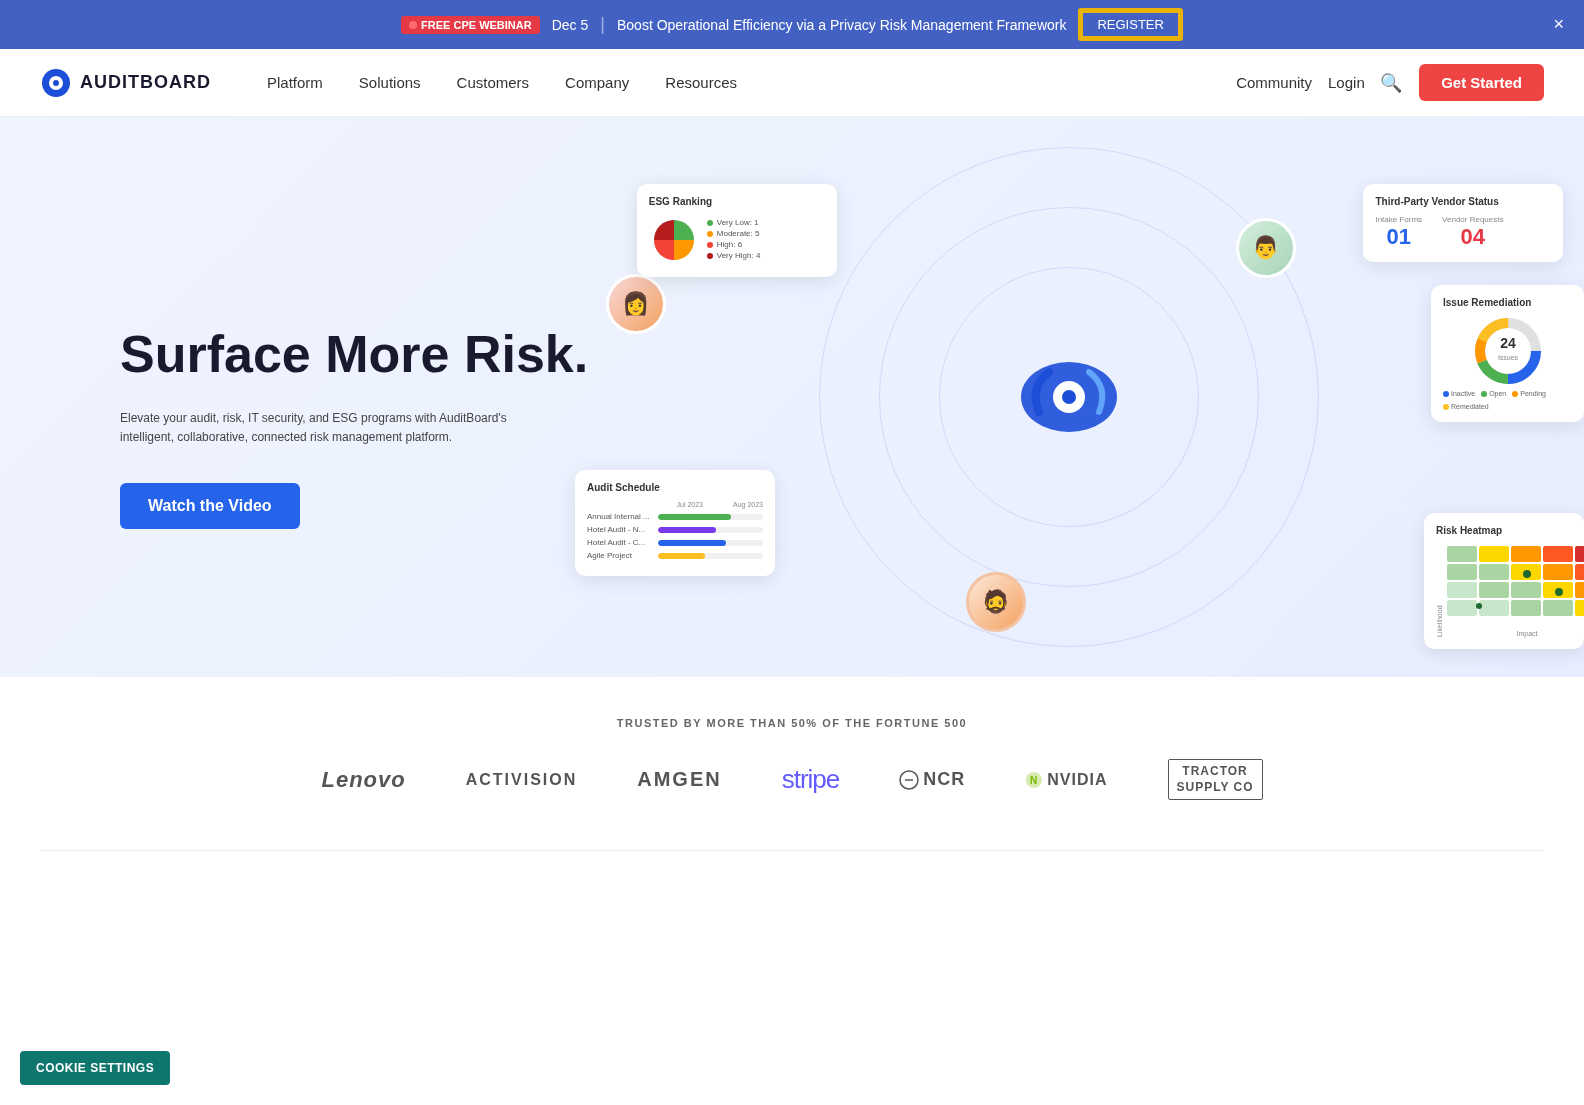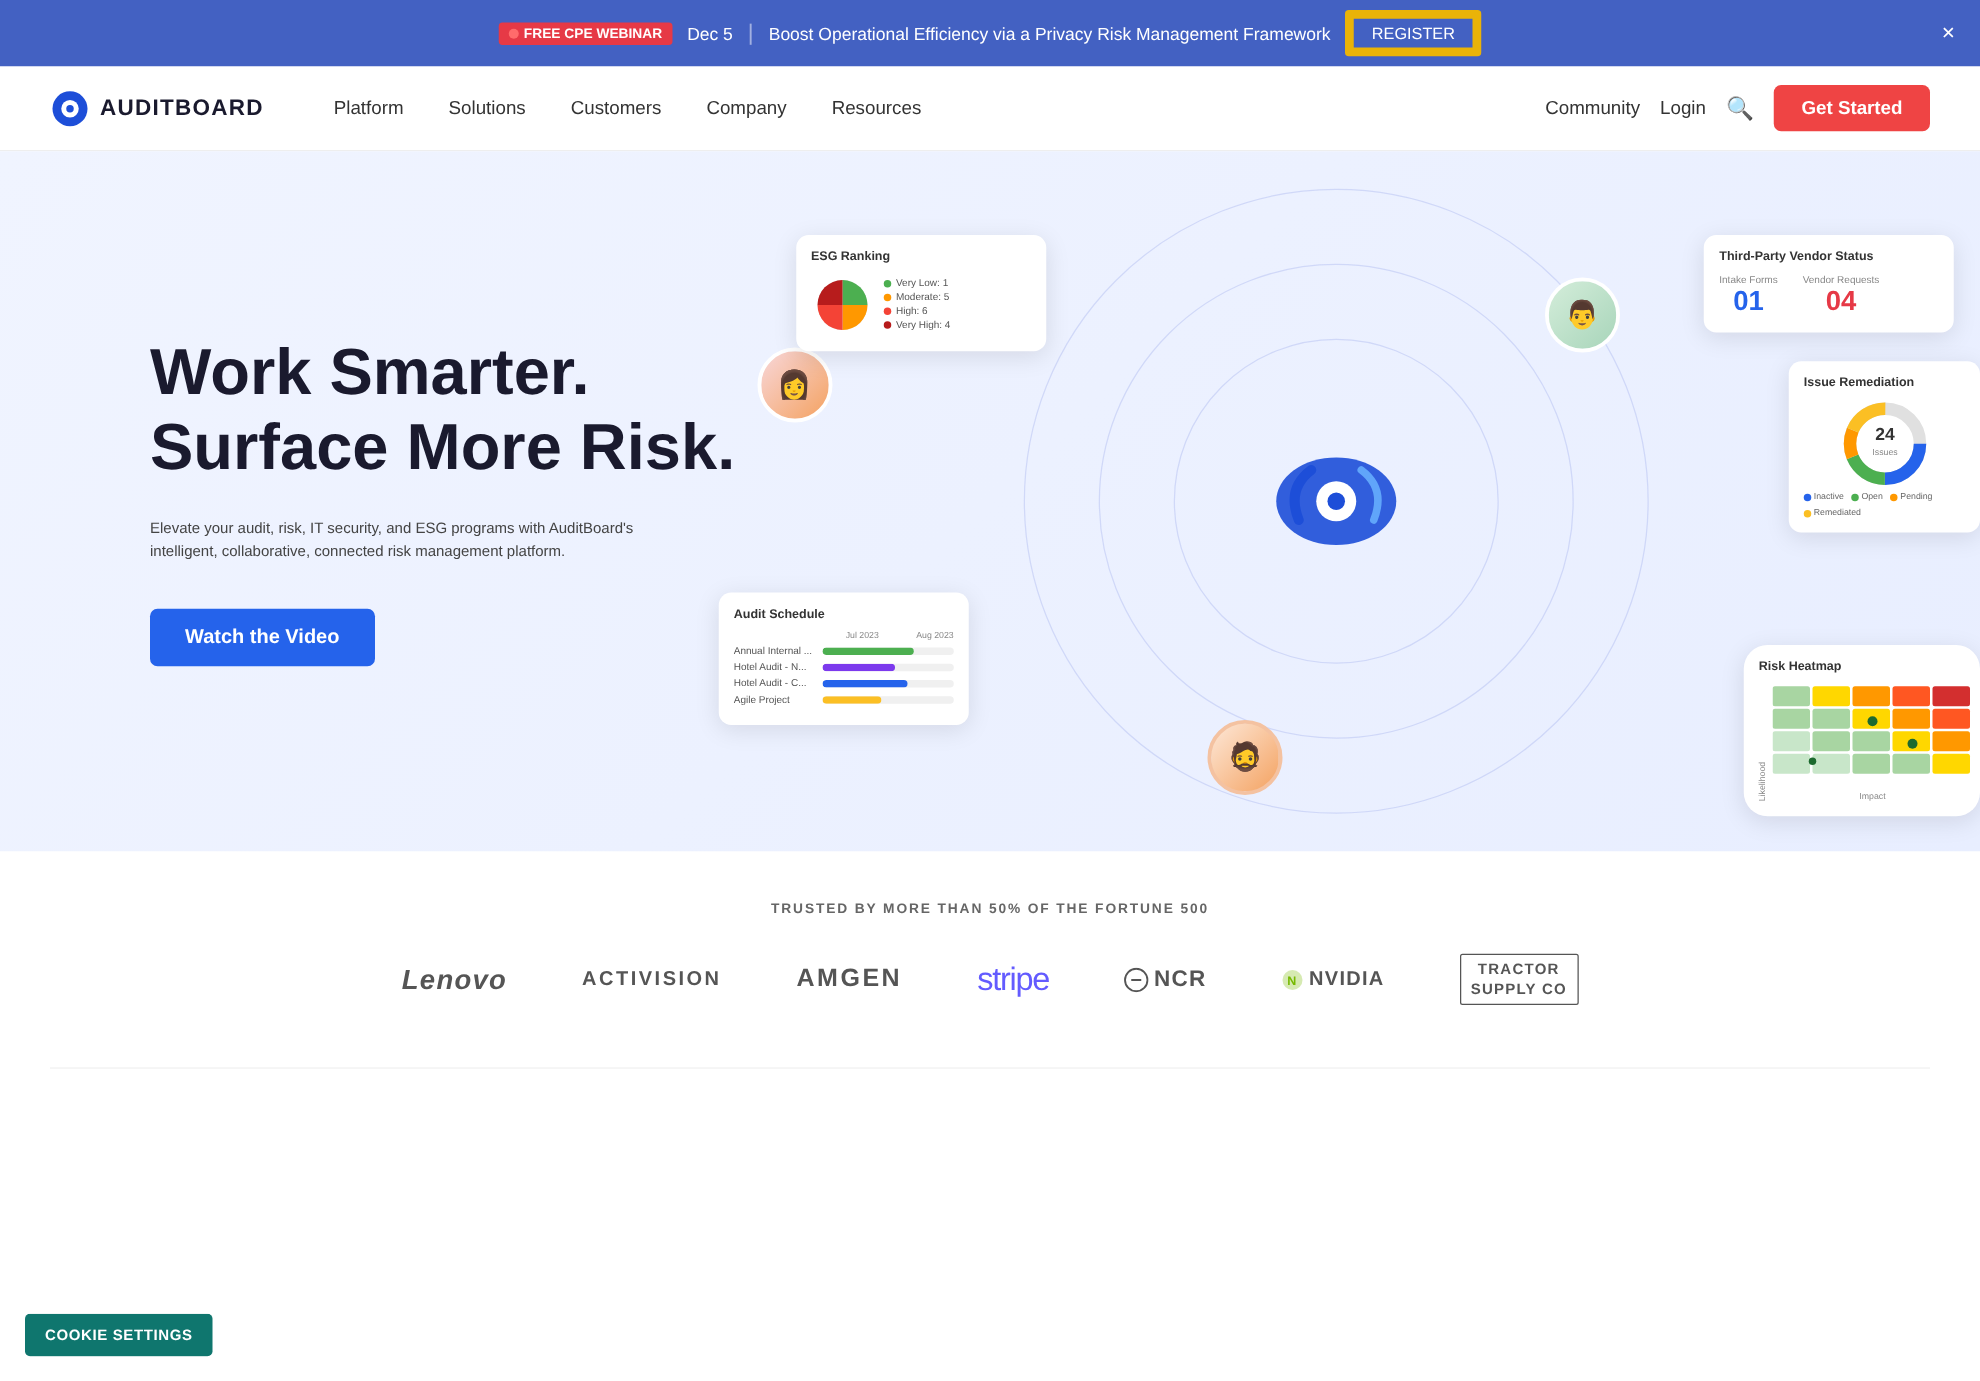--- a/index.html
+++ b/index.html
@@ -33,21 +33,21 @@
       width: 8px; height: 8px;
       background: #ff6b6b;
       border-radius: 50%;
       display: inline-block;
     }
     .banner-sep {
       color: rgba(255,255,255,0.5);
       font-size: 18px;
     }
     .banner-register-btn {
-      border: 7px solid #eab308;
+      border: 5px solid #eab308;
       color: #fff;
       background: transparent;
       padding: 4px 14px;
       font-size: 13px;
       border-radius: 3px;
       cursor: pointer;
     }
     .banner-close {
       position: absolute;
       right: 20px;
@@ -198,21 +198,21 @@
       position: absolute;
       background: #fff;
       border-radius: 10px;
       box-shadow: 0 4px 20px rgba(0,0,0,0.1);
       padding: 12px;
     }
     .card-esg { top: 12%; left: 8%; width: 200px; }
     .card-vendor { top: 12%; right: 2%; width: 200px; }
     .card-audit { bottom: 18%; left: 2%; width: 200px; }
     .card-issue { top: 30%; right: 0%; width: 153px; }
-    .card-heatmap { bottom: 5%; right: 0%; width: 189px; border-radius: 19px; }
+    .card-heatmap { bottom: 5%; right: 0%; width: 160px; }
 
     .card-title { font-size: 10px; font-weight: 700; color: #333; margin-bottom: 8px; }
     .dot { width: 6px; height: 6px; border-radius: 50%; display: inline-block; }
 
     
     .pie-container { display: flex; align-items: center; gap: 8px; }
     .pie-svg { width: 50px; height: 50px; flex-shrink: 0; }
     .pie-legend { font-size: 8px; color: #555; }
     .pie-legend div { margin-bottom: 2px; display: flex; align-items: center; gap: 4px; }
 
@@ -349,21 +349,21 @@
     <span class="nav-community">Community</span>
     <span class="nav-login">Login</span>
     <span class="nav-search">🔍</span>
     <button class="get-started-btn">Get Started</button>
   </div>
 </nav>
 
 <section class="hero">
   <div class="hero-left">
     <h1 class="hero-title">
-      <span>Work Smarter.</span><br>
+      <br>
       <span>Surface More Risk.</span>
     </h1>
     <p class="hero-subtitle">Elevate your audit, risk, IT security, and ESG programs with AuditBoard's intelligent, collaborative, connected risk management platform.</p>
     <button class="watch-btn">Watch the Video</button>
   </div>
 
   <div class="hero-visual">
     <div class="circle-bg c1"></div>
     <div class="circle-bg c2"></div>
     <div class="circle-bg c3"></div>

